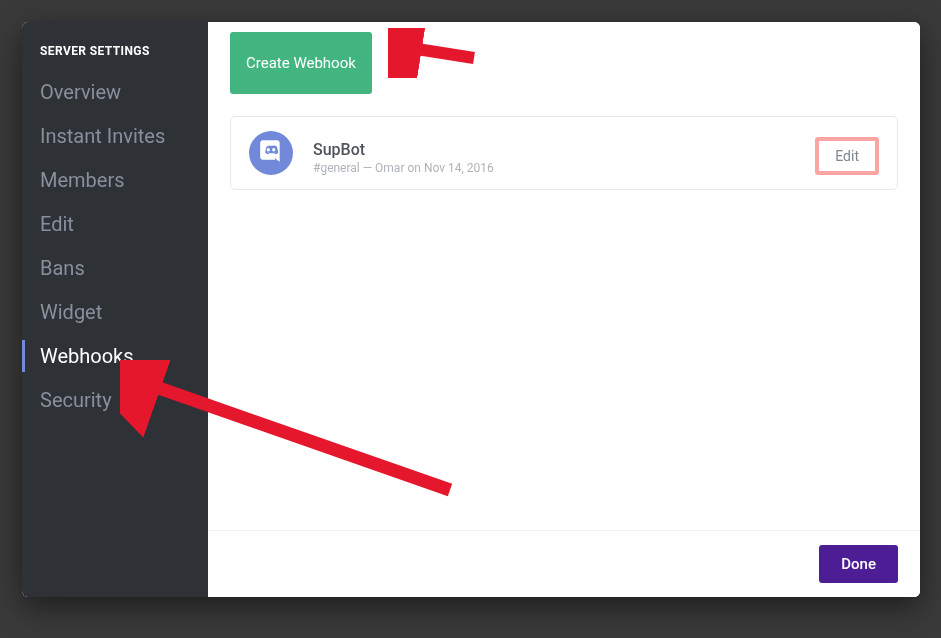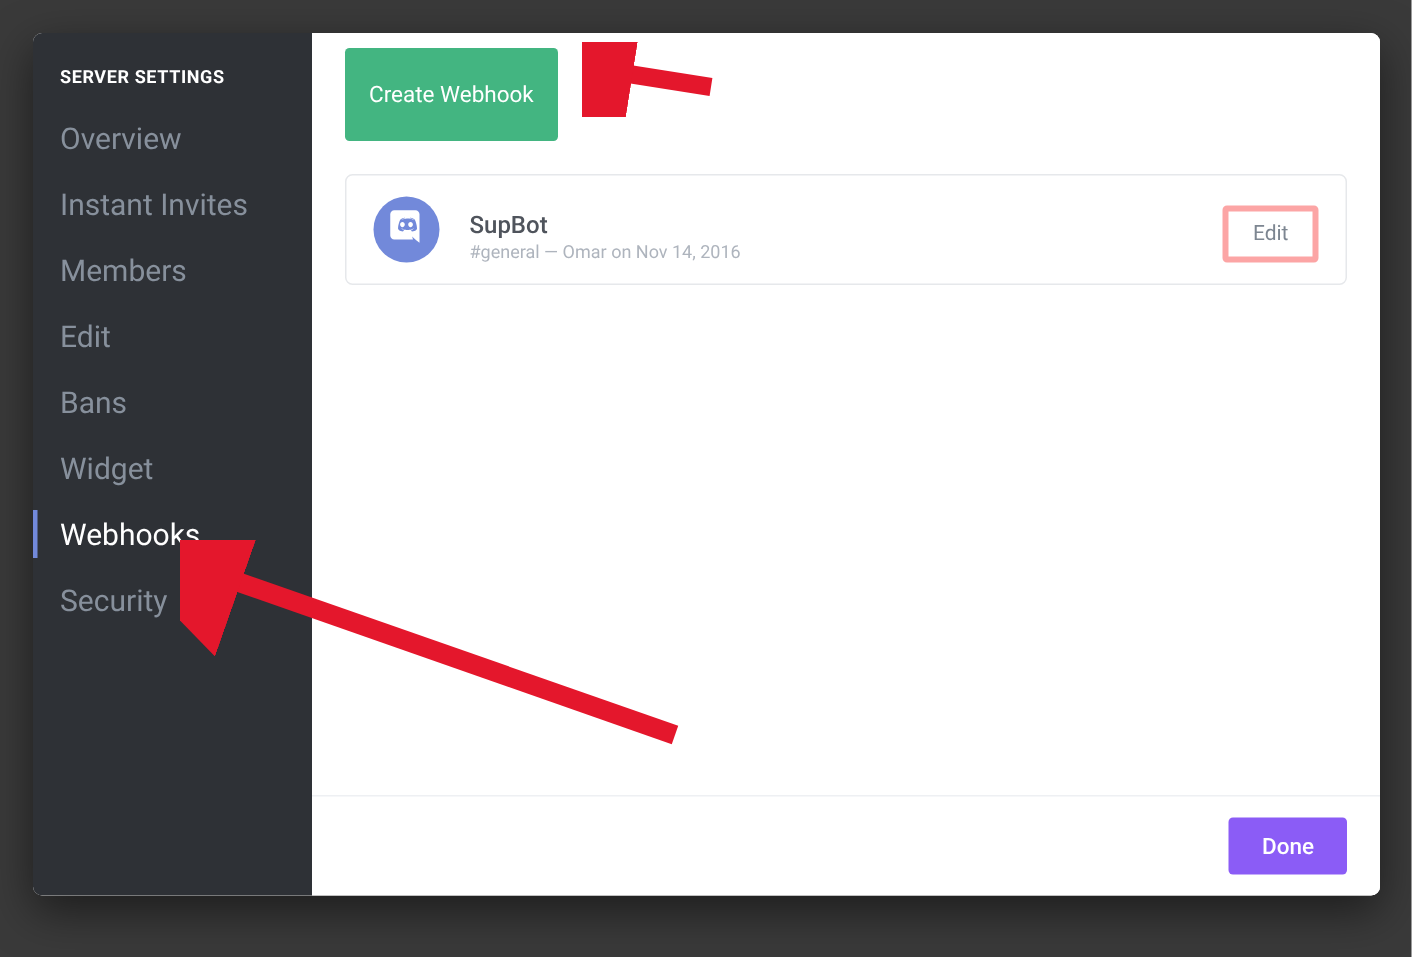--- a/index.html
+++ b/index.html
@@ -129,21 +129,21 @@
       cursor: pointer;
     }
     .footer {
       border-top: 1px solid #eef0f3;
       padding: 14px 22px;
       display: flex;
       justify-content: flex-end;
       background: #fff;
     }
     .done-btn {
-      background: #8b5cf6;
+      background: #4c1d95;
       color: #fff;
       border: none;
       border-radius: 3px;
       padding: 10px 22px;
       font-size: 15px;
       font-weight: 500;
       cursor: pointer;
     }
     
     .arrow-svg {

